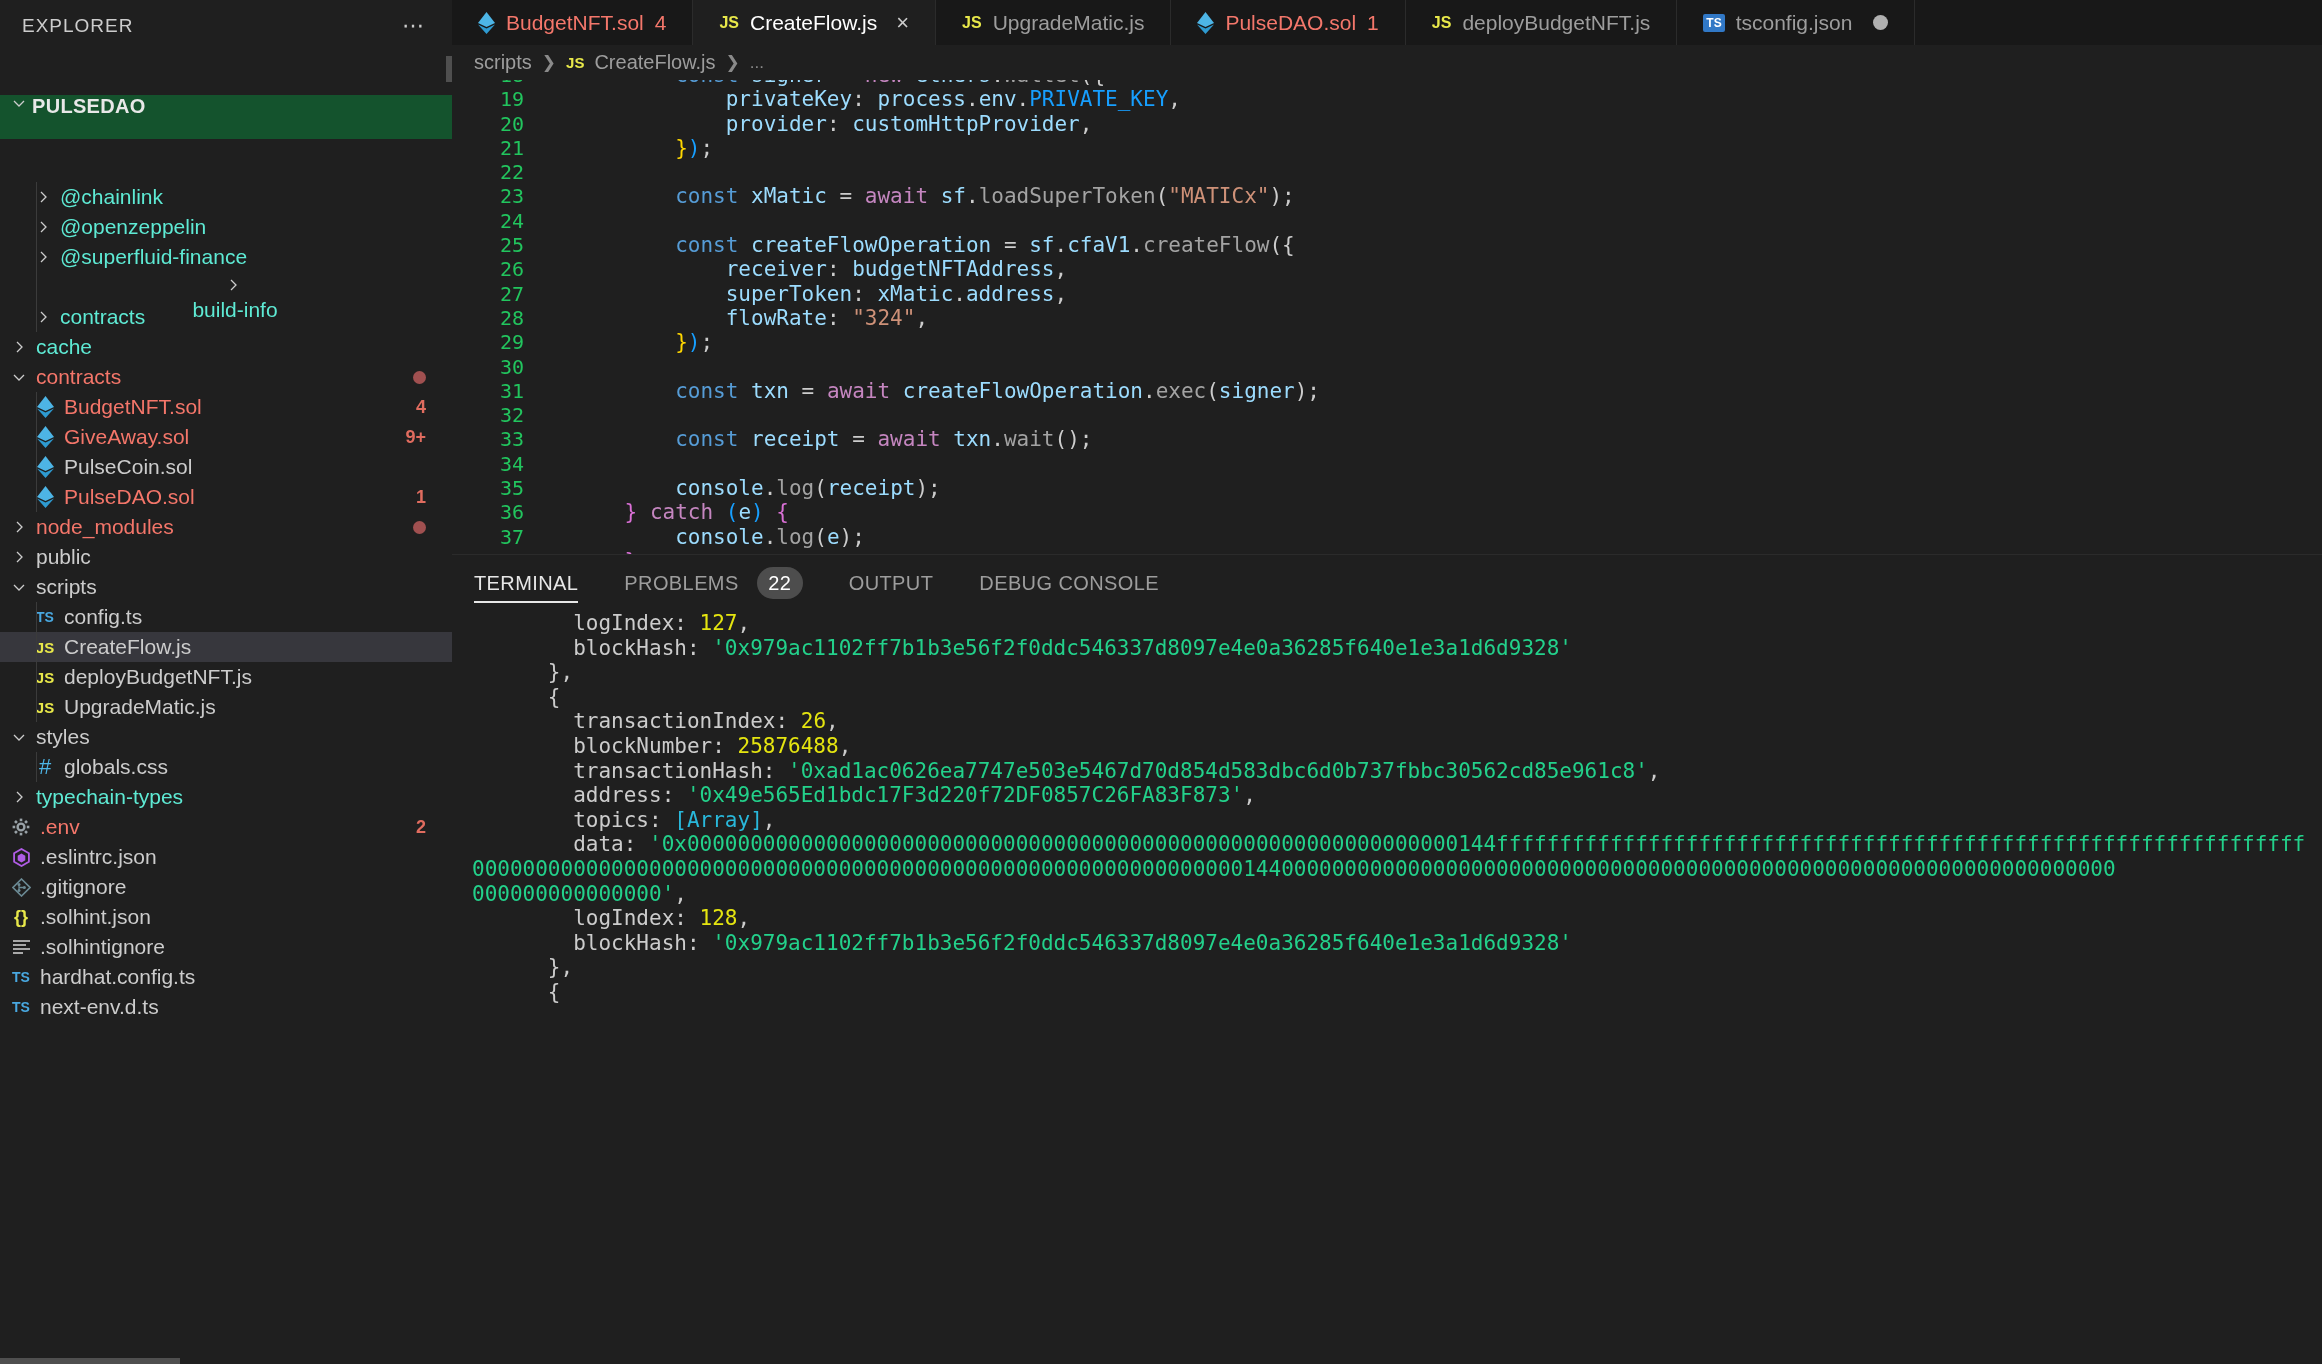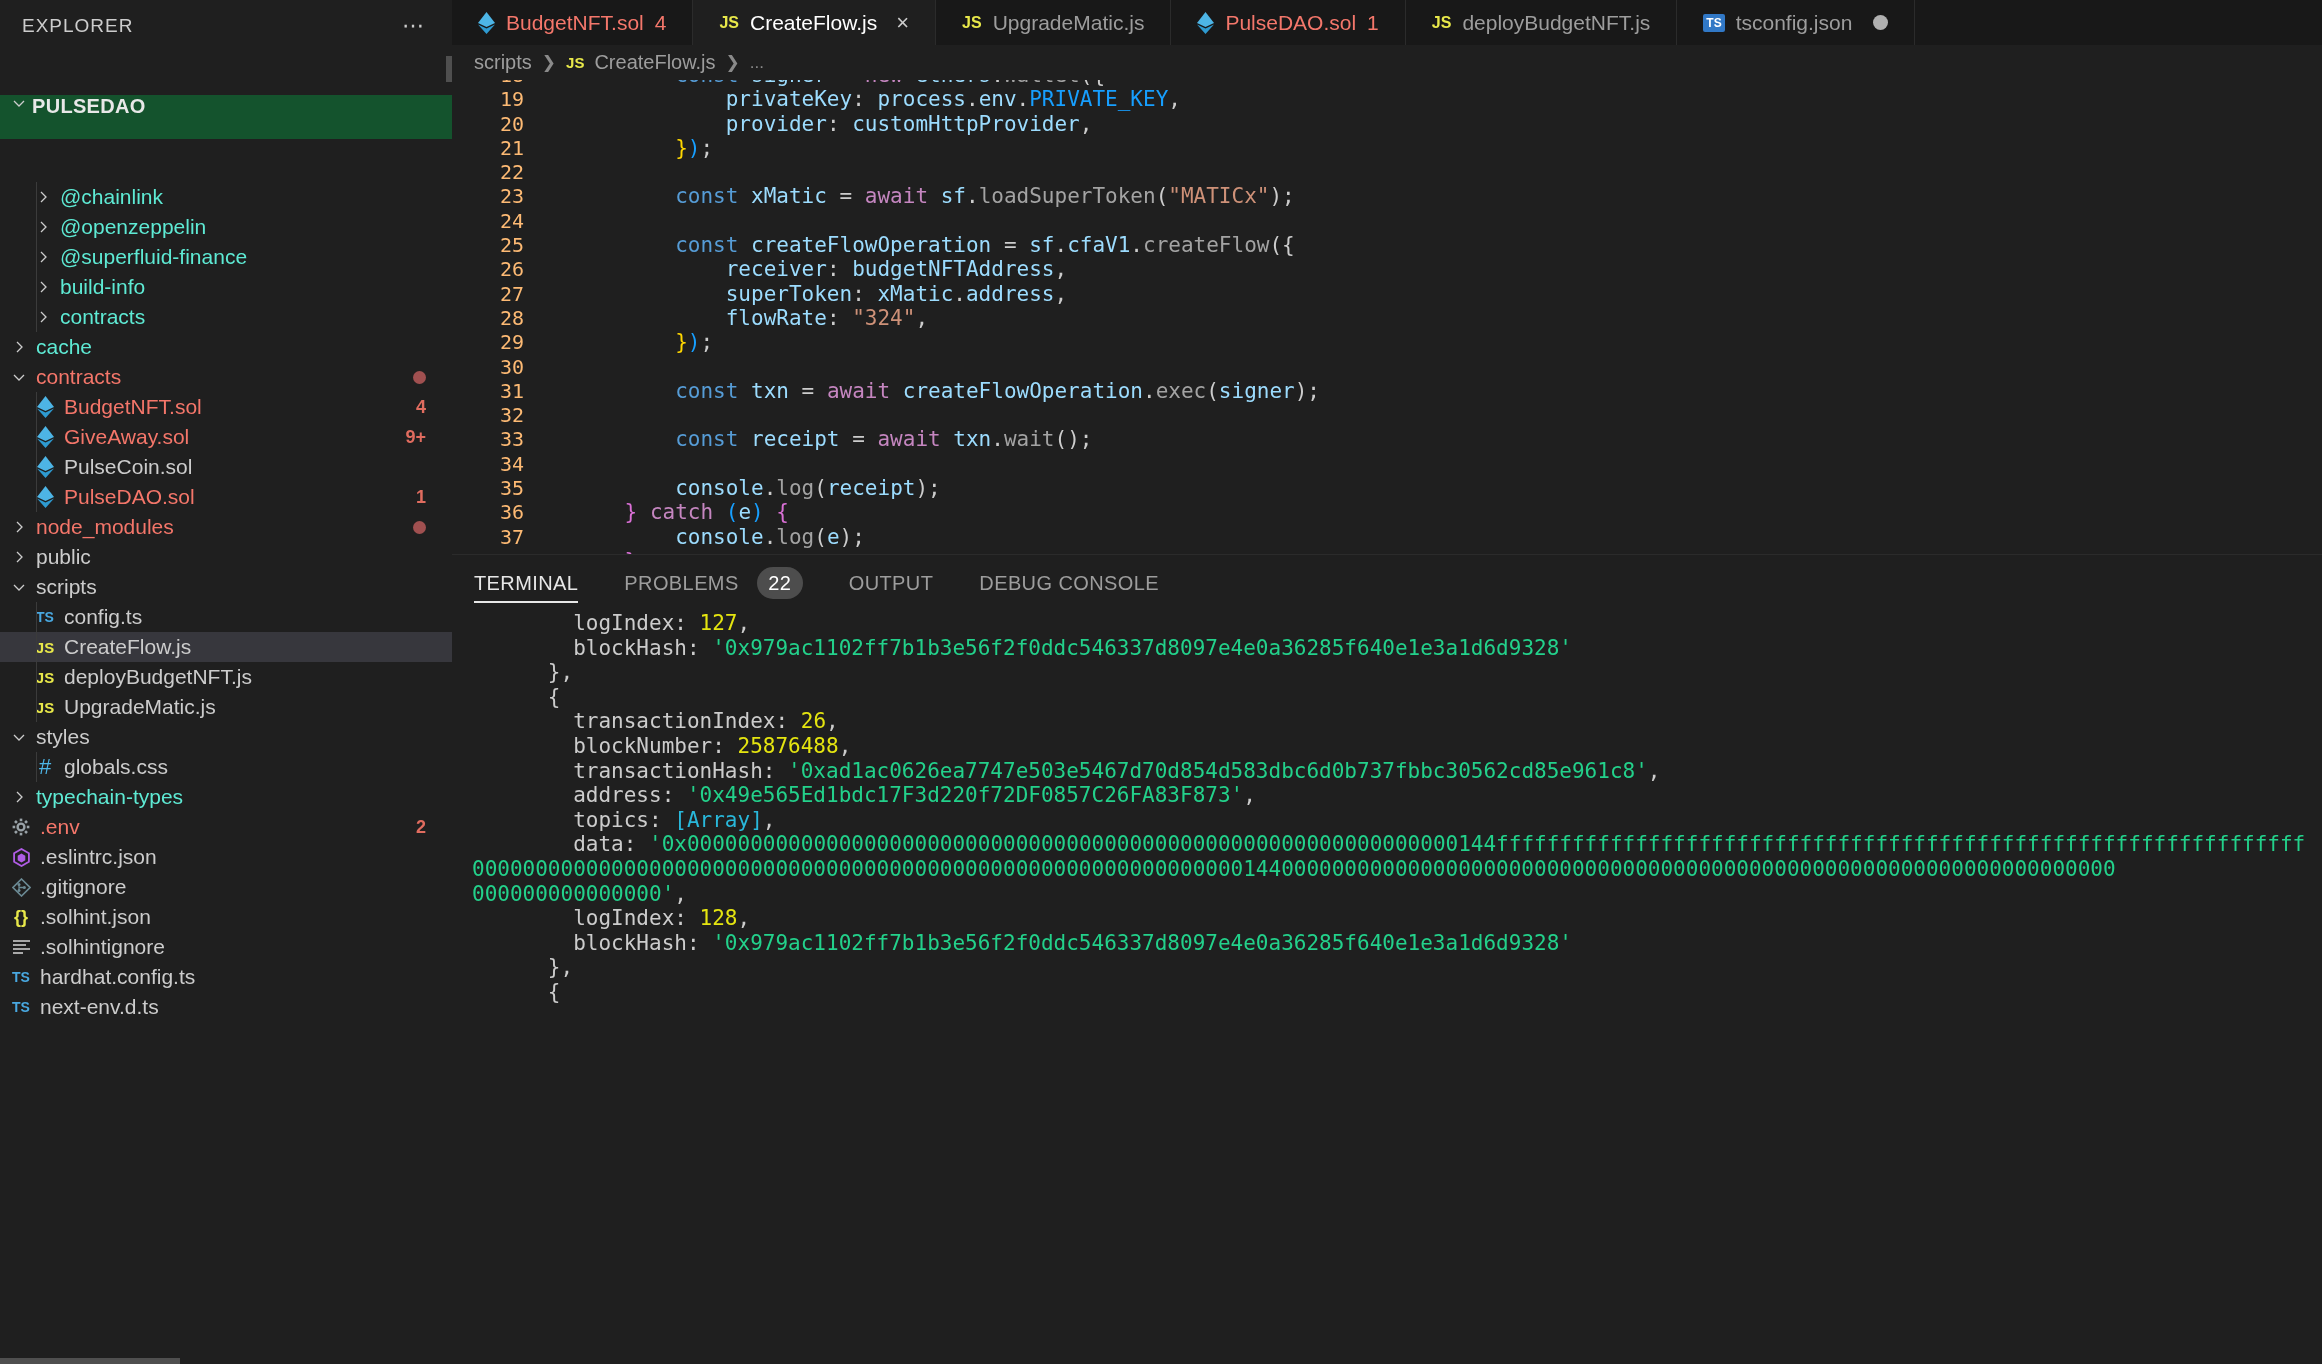--- a/index.html
+++ b/index.html
@@ -89,21 +89,21 @@
   .crumbs .cjs{ color:#e8e84a; font-size:15px; font-weight:bold; }
 
   
   .editor{
     flex:1 1 auto; position:relative; background:#1f1f1f; overflow:hidden;
     font-family:"DejaVu Sans Mono", monospace; font-size:21px; line-height:24.3px;
   }
   .codewrap{ position:absolute; left:0; top:-17px; right:0; }
   .cline{ height:24.3px; display:flex; white-space:pre; }
   .ln{
-    width:72px; flex:0 0 72px; text-align:right; color:#fdba74; padding-right:0;
+    width:72px; flex:0 0 72px; text-align:right; color:#22c55e; padding-right:0;
     font-size:20px;
   }
   .code{ padding-left:50px; color:#cccccc; }
   .kw{ color:#c586c0; }         
   .decl{ color:#569cd6; }        
   .var{ color:#9cdcfe; }         
   .fn{ color:#a3a3a3; }          
   .str{ color:#ce9178; }
   .punct{ color:#cccccc; }
   .ybr{ color:#ffd700; }
@@ -177,21 +177,21 @@
         </div>
         <div class="row" style="padding-left: 30px;">
           <div class="guide" style="left: 36px;"></div>
           <span class="chev">
             <svg width="16" height="16" viewBox="0 0 16 16">
               <path d="M6 3 L11 8 L6 13" fill="none" stroke="#cccccc" stroke-width="1.3"></path>
             </svg>
           </span>
           <span class="nm dim">@superfluid-finance</span>
         </div>
-        <div class="row" style="padding-left: 30px;">
+        <div class="row" style="padding-left: 14px; flex-direction: column;">
           <div class="guide" style="left: 36px;"></div>
           <span class="chev">
             <svg width="16" height="16" viewBox="0 0 16 16">
               <path d="M6 3 L11 8 L6 13" fill="none" stroke="#cccccc" stroke-width="1.3"></path>
             </svg>
           </span>
           <span class="nm dim">build-info</span>
         </div>
         <div class="row" style="padding-left: 30px;">
           <div class="guide" style="left: 36px;"></div>

